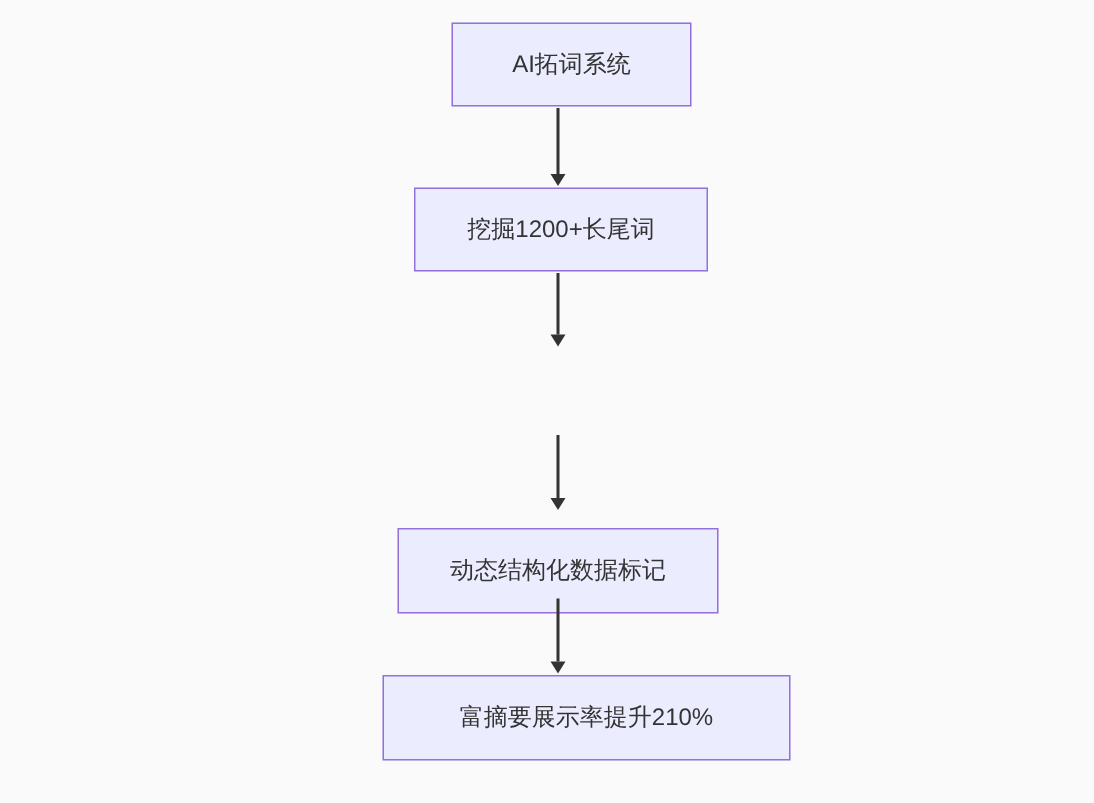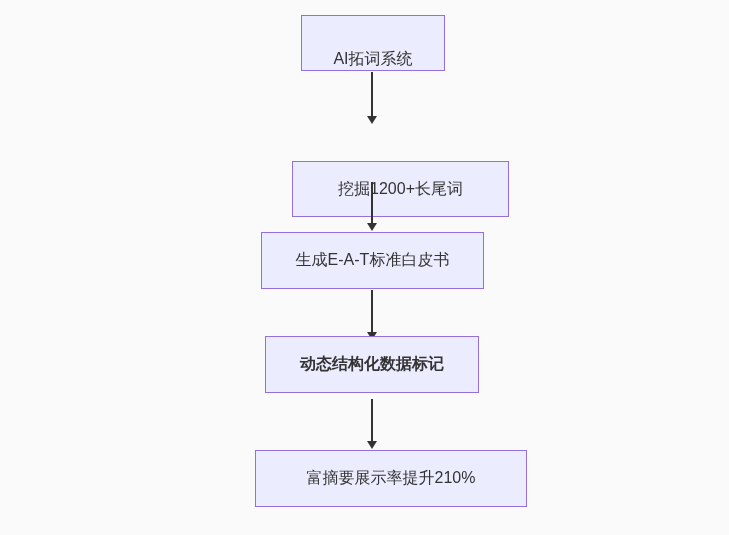--- a/index.html
+++ b/index.html
@@ -26,24 +26,24 @@
     background:var(--node-fill);
     border:1px solid var(--node-border);
     color:var(--text);
     font-size:16px;
     display:flex;
     align-items:center;
     justify-content:center;
     text-align:center;
     white-space:nowrap;
   }
-  .n0{left:301px;top:15px;width:144px;height:56px;align-items:flex-end;}
-  .n1{left:292px;top:125px;width:217px;height:56px;margin-top:36px;}
+  .n0{left:301px;top:15px;width:160px;height:56px;}
+  .n1{left:276px;top:125px;width:196px;height:56px;}
   .n2{left:261px;top:232px;width:223px;height:57px;}
-  .n3{left:265px;top:336px;width:214px;height:57px;font-weight:bold;}
+  .n3{left:265px;top:352px;width:214px;height:57px;}
   .n4{left:255px;top:450px;width:272px;height:57px;}
   .edge{
     position:absolute;
     left:367px;
     width:10px;
     display:flex;
     flex-direction:column;
     align-items:center;
   }
   .e0{top:72px;height:52px;}
@@ -78,23 +78,20 @@
 
   <div class="node n1">
     <span>挖掘1200+长尾词</span>
   </div>
 
   <div class="edge e1">
     <div class="line"></div>
     <div class="head"></div>
   </div>
 
-  <div class="node n2">
-    <span>生成E-A-T标准白皮书</span>
-  </div>
 
   <div class="edge e2">
     <div class="line"></div>
     <div class="head"></div>
   </div>
 
   <div class="node n3">
     <span>动态结构化数据标记</span>
   </div>
 

